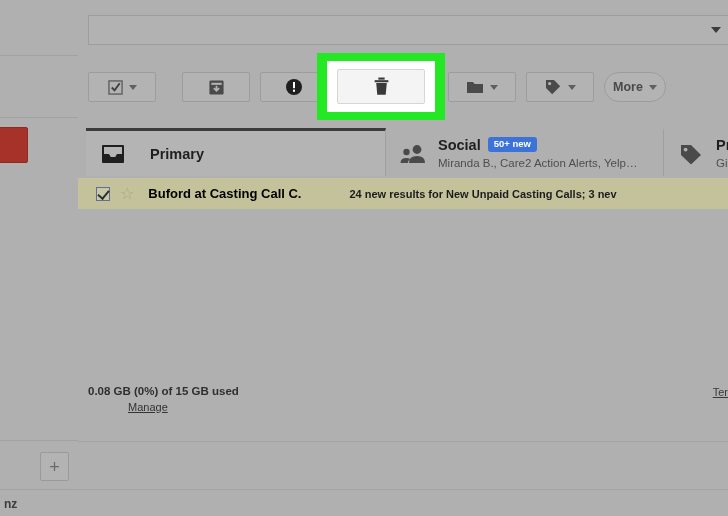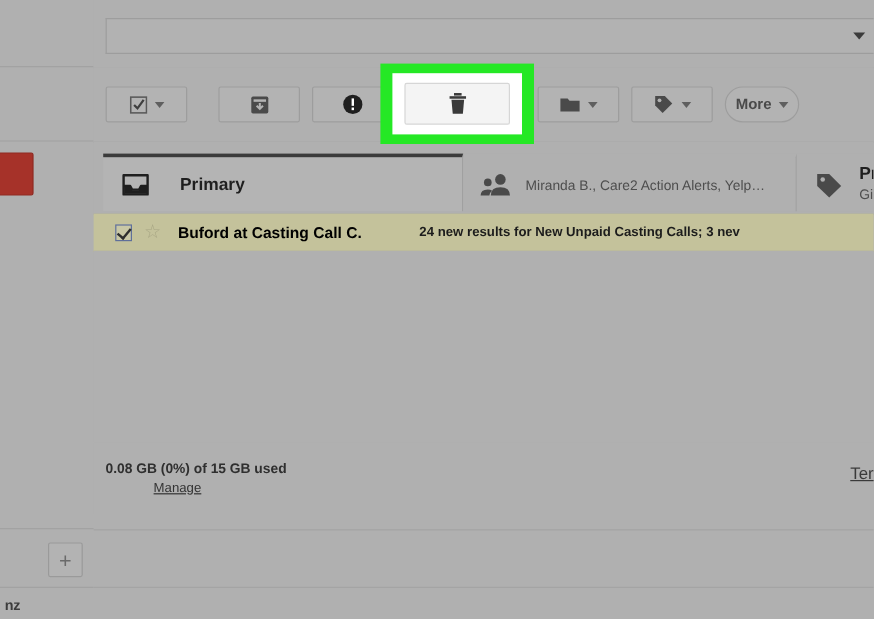--- a/index.html
+++ b/index.html
@@ -314,21 +314,21 @@
     font-weight: normal;
     color: #333;
     text-decoration: underline;
     display: block;
     margin-left: 40px;
   }
   .terms {
     position: absolute;
     right: 0px;
     top: 17px;
-    font-size: 14px;
+    font-size: 11px;
     color: #3a3a3a;
     text-decoration: underline;
     white-space: nowrap;
   }
 
   
   .bottom-rule {
     position: absolute;
     left: 0;
     width: 650px;
@@ -472,20 +472,24 @@
       <div class="tab tab-social">
         <span class="tab-icon">
           <svg width="26" height="20" viewBox="0 0 26 20">
             <circle cx="17" cy="5.5" r="4.4" fill="#4a4a4a"></circle>
             <path d="M9 19 q0 -7 8 -7 q8 0 8 7 z" fill="#4a4a4a"></path>
             <circle cx="6.5" cy="8" r="3.2" fill="#4a4a4a"></circle>
             <path d="M0.5 19 q0 -5 6 -5 q2.2 0 3.6 0.9 q-2.3 1.7 -2.3 4.1 z" fill="#4a4a4a"></path>
           </svg>
         </span>
         <span class="tab-text">
+          <span class="tab-title-line">
+            <span class="tab-title">Social</span>
+            <span class="tab-badge">50+ new</span>
+          </span>
           <span class="tab-sub">Miranda B., Care2 Action Alerts, Yelp…</span>
         </span>
       </div>
 
       <div class="tab tab-promos">
         <span class="tab-icon">
           <svg width="24" height="22" viewBox="0 0 24 22">
             <path d="M2 2 h10 l10 10 -10 9.5 L2 12 z" fill="#4a4a4a"></path>
             <circle cx="6.6" cy="6.6" r="1.9" fill="#b0b0b0"></circle>
           </svg>

